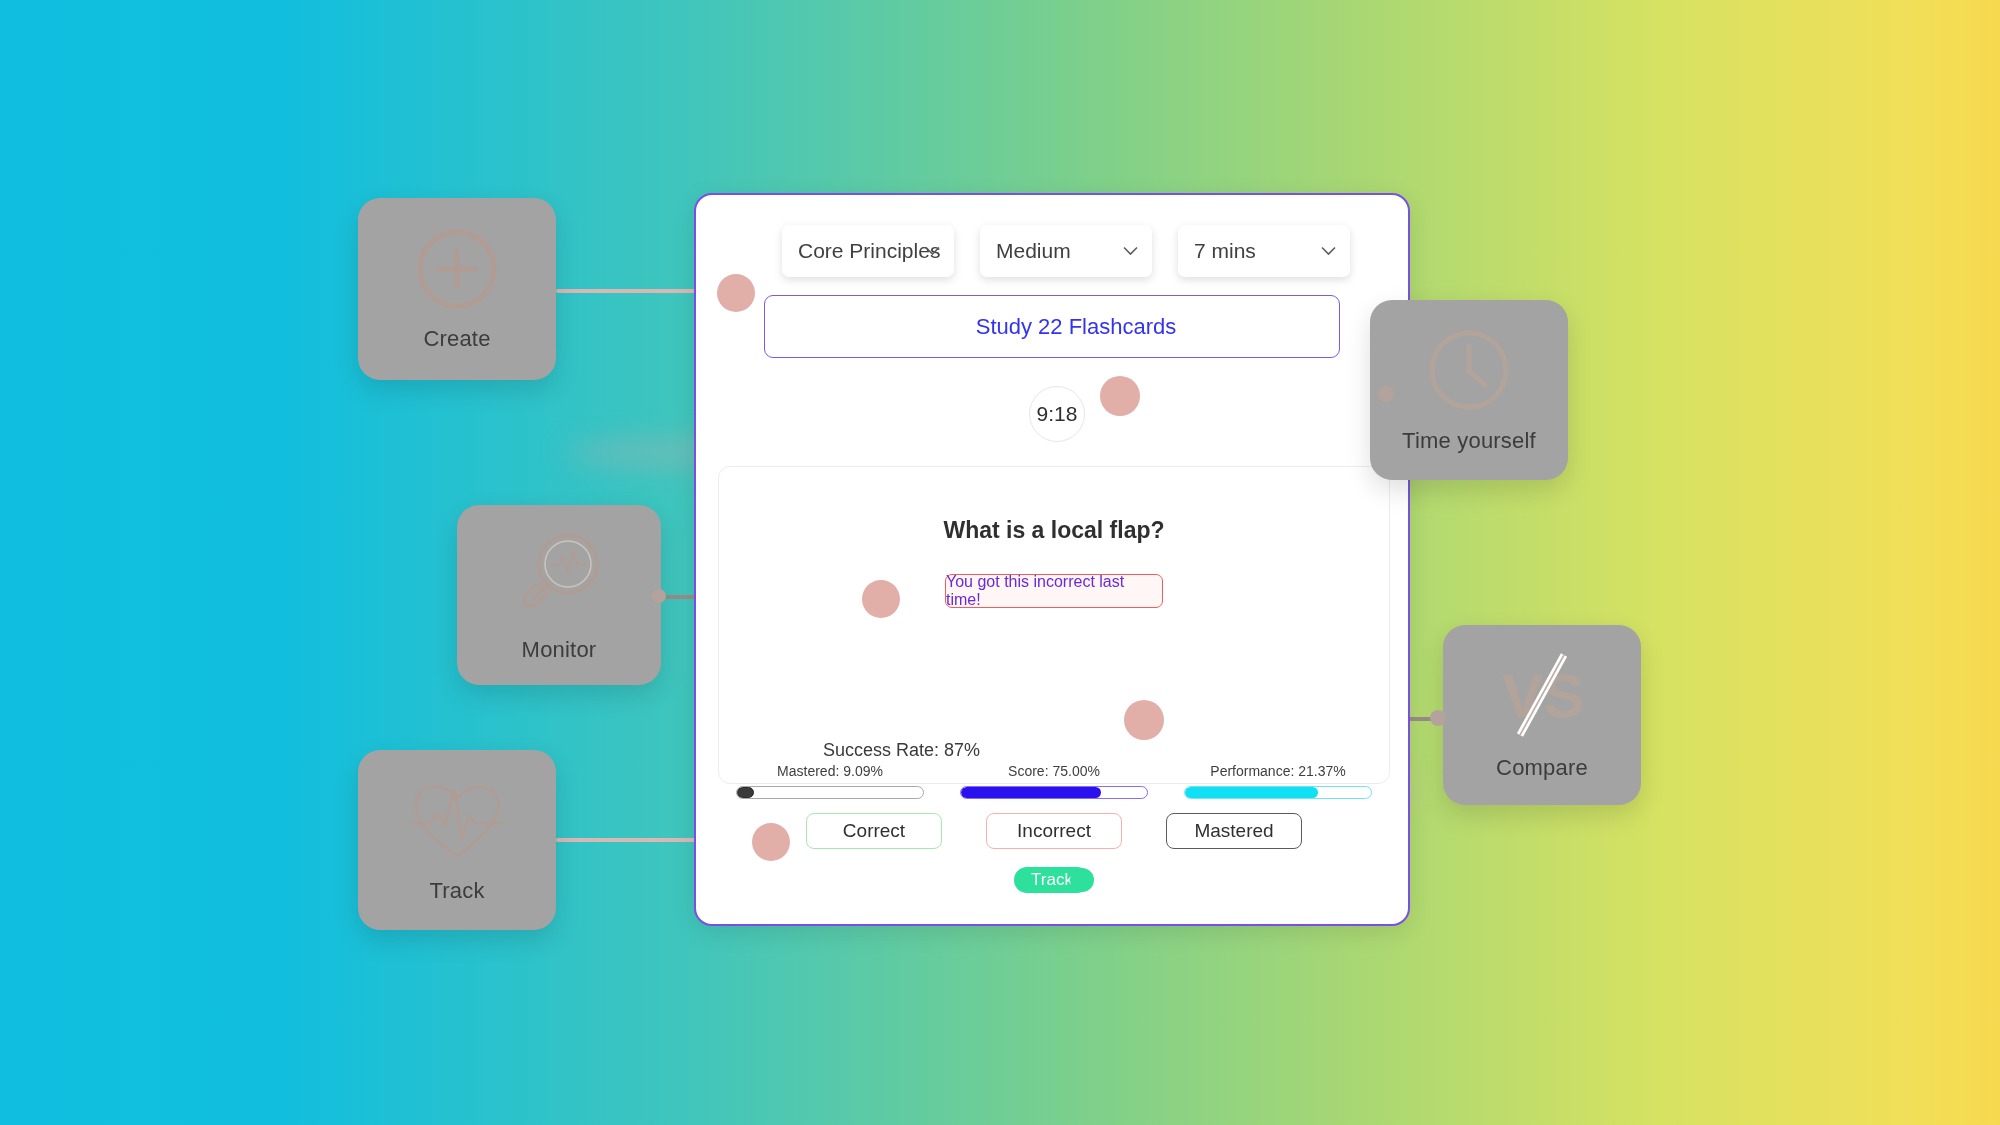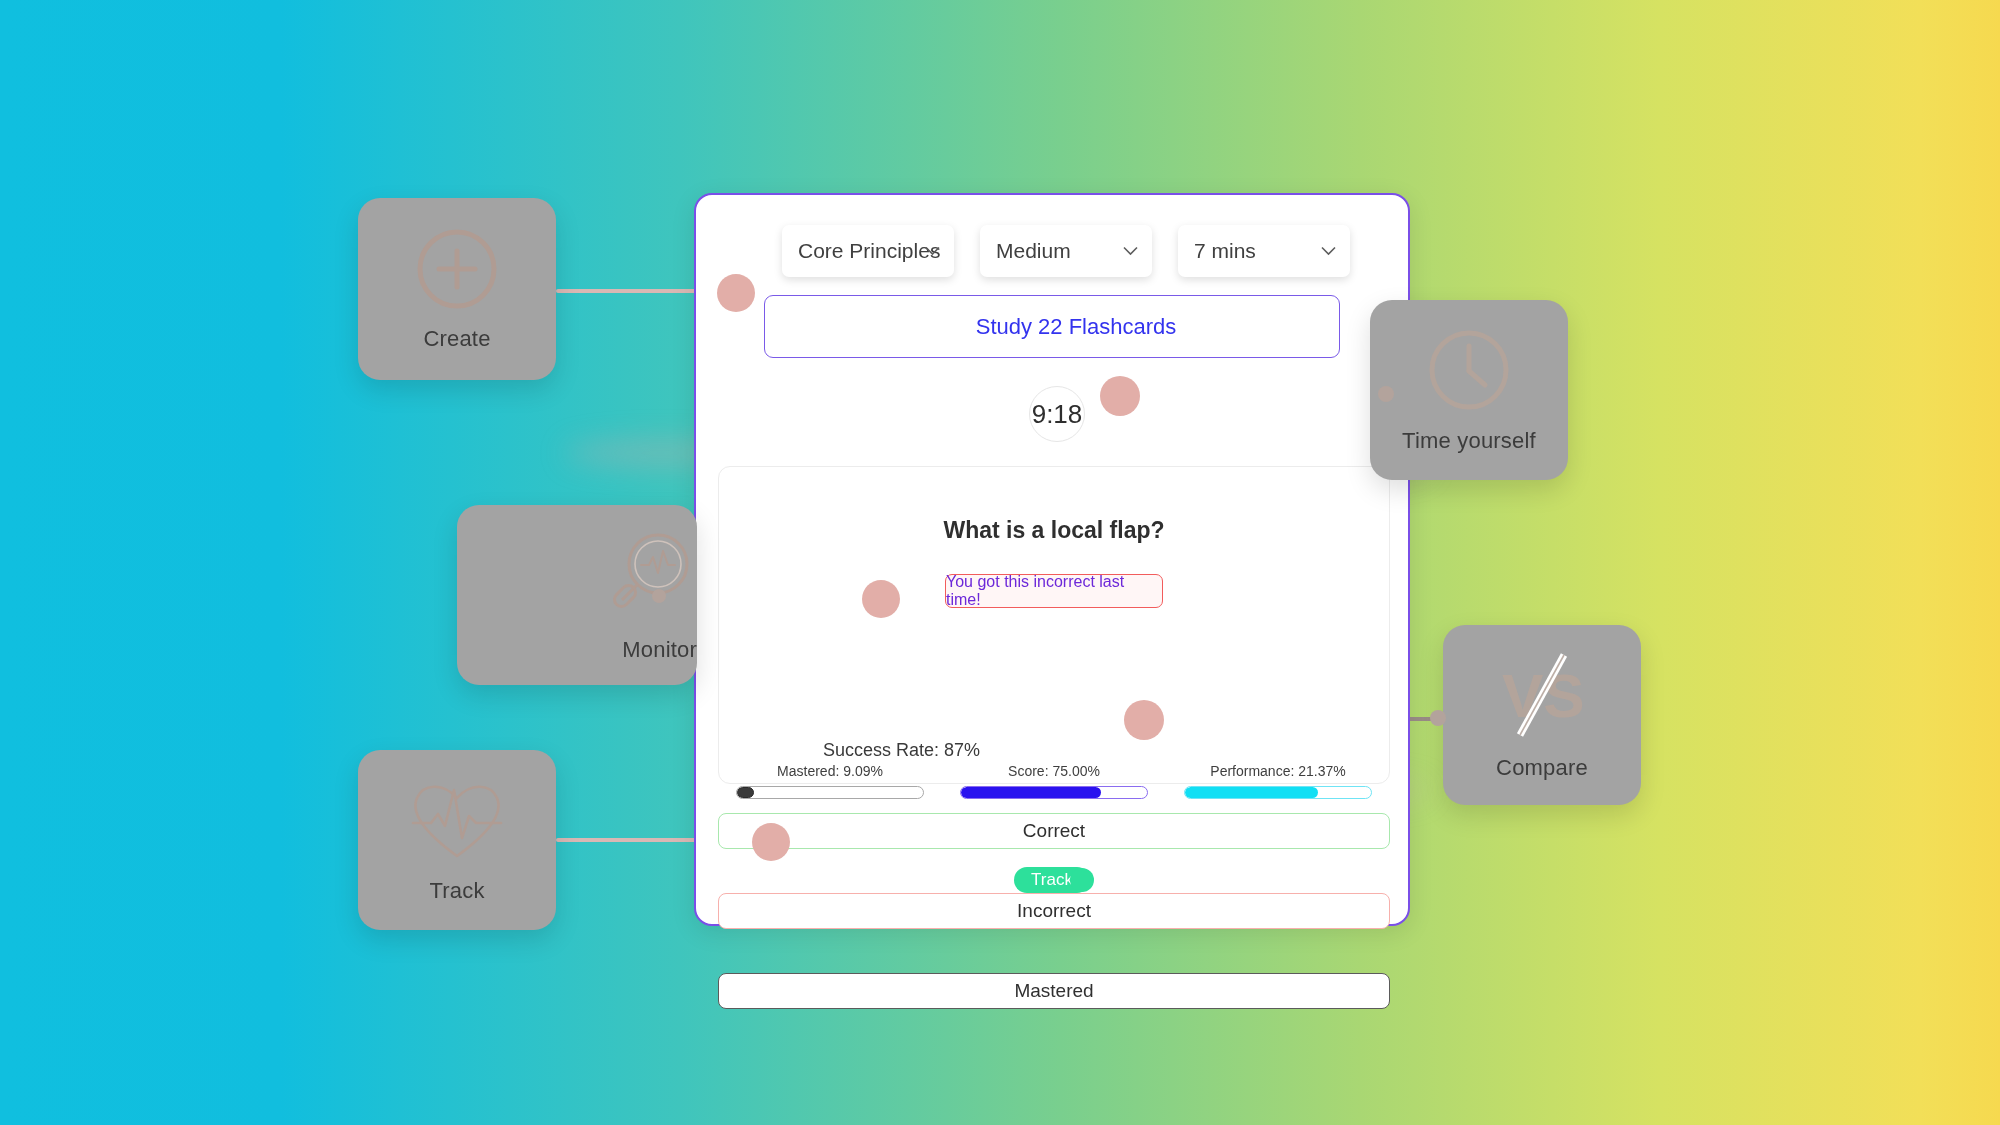--- a/index.html
+++ b/index.html
@@ -42,21 +42,21 @@
     align-items: center;
     justify-content: center;
   }
   .feature-label {
     font-size: 22px;
     color: #3c3c3c;
     letter-spacing: .2px;
   }
 
   #card-create      { left: 358px; top: 198px;  width: 198px; height: 182px; }
-  #card-monitor     { left: 457px; top: 505px;  width: 240px; height: 180px; align-items: flex-end; }
+  #card-monitor     { left: 457px; top: 505px;  width: 204px; height: 180px; }
   #card-track       { left: 358px; top: 750px;  width: 198px; height: 180px; }
   #card-time        { left: 1370px; top: 300px; width: 198px; height: 180px; }
   #card-compare     { left: 1443px; top: 625px; width: 198px; height: 180px; }
 
   
   .connector {
     position: absolute;
     height: 4px;
     background: #9a8d87;
     z-index: 3;
@@ -175,21 +175,21 @@
     left: 333px;
     top: 0;
     width: 56px;
     height: 56px;
     border: 1px solid #e6e6e6;
     border-radius: 50%;
     background: #fff;
     display: flex;
     align-items: center;
     justify-content: center;
-    font-size: 26px;
+    font-size: 21px;
     color: #2e2e2e;
   }
 
   
   #flashcard-panel {
     position: absolute;
     left: 22px;
     top: 271px;
     width: 672px;
     height: 318px;
@@ -268,21 +268,20 @@
 
   
   #action-row {
     position: absolute;
     left: 22px;
     top: 618px;
     width: 672px;
     display: flex;
     justify-content: center;
     gap: 44px;
-    flex-direction: column;
   }
   .action-button {
     height: 36px;
     min-width: 136px;
     border-radius: 8px;
     background: #fff;
     display: flex;
     align-items: center;
     justify-content: center;
     font-size: 19px;

